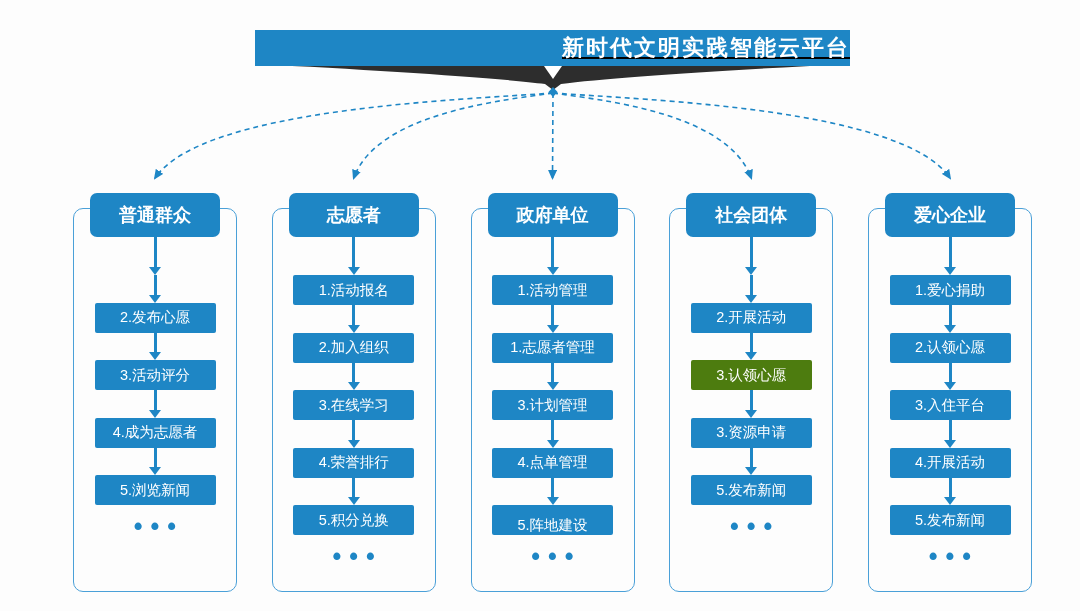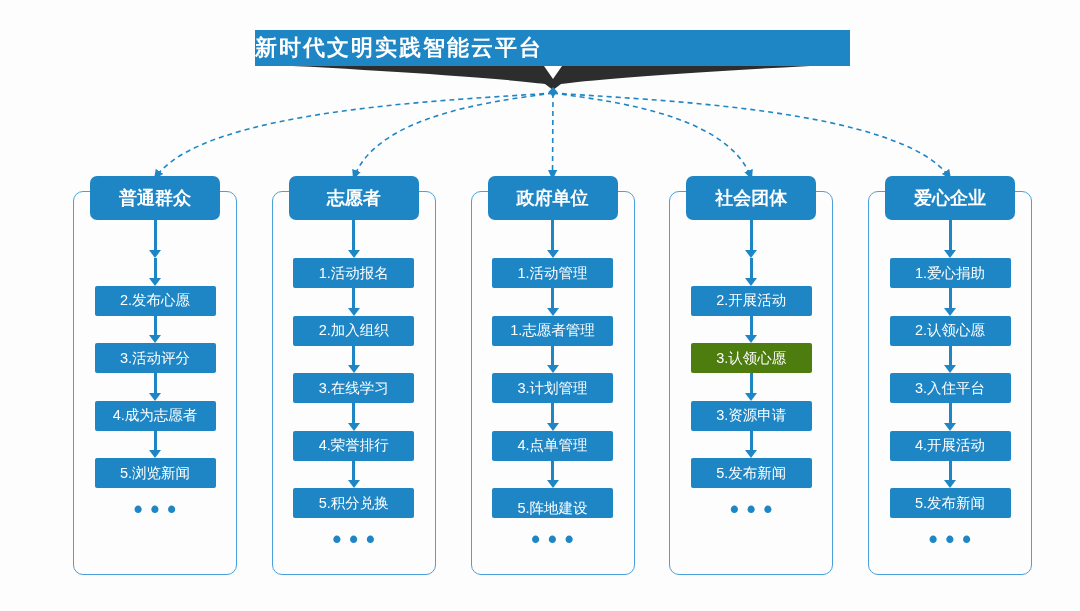--- a/index.html
+++ b/index.html
@@ -5,26 +5,26 @@
   html,body{margin:0;padding:0;}
   body{
     width:1080px;height:611px;position:relative;overflow:hidden;
     background:#fdfdfd;
     font-family:"Liberation Sans","DejaVu Sans",sans-serif;
   }
   .stage{position:absolute;inset:0;}
   svg.connectors{position:absolute;left:0;top:0;z-index:1;}
   .banner{
     position:absolute;left:255px;top:30px;width:595px;height:36px;
-    display:flex;align-items:center;justify-content:flex-start;z-index:2;
+    display:flex;align-items:center;justify-content:flex-end;z-index:2;text-decoration:underline;
   }
   .banner-label{
     color:#fff;font-size:22px;font-weight:bold;letter-spacing:2px;white-space:nowrap;
   }
-  .column{position:absolute;top:176px;width:164px;height:400px;z-index:2;}
+  .column{position:absolute;top:193px;width:164px;height:400px;z-index:2;}
   .outline{
     position:absolute;top:15px;left:0;width:164px;height:384px;
     border:1.5px solid #4aa0d8;border-radius:10px;box-sizing:border-box;
     background:transparent;z-index:1;
   }
   .col-header{
     position:absolute;top:0;left:17px;width:130px;height:44px;
     border-radius:7px;display:flex;align-items:center;justify-content:center;z-index:3;
   }
   .col-header-label{color:#fff;font-size:18px;font-weight:bold;white-space:nowrap;}

